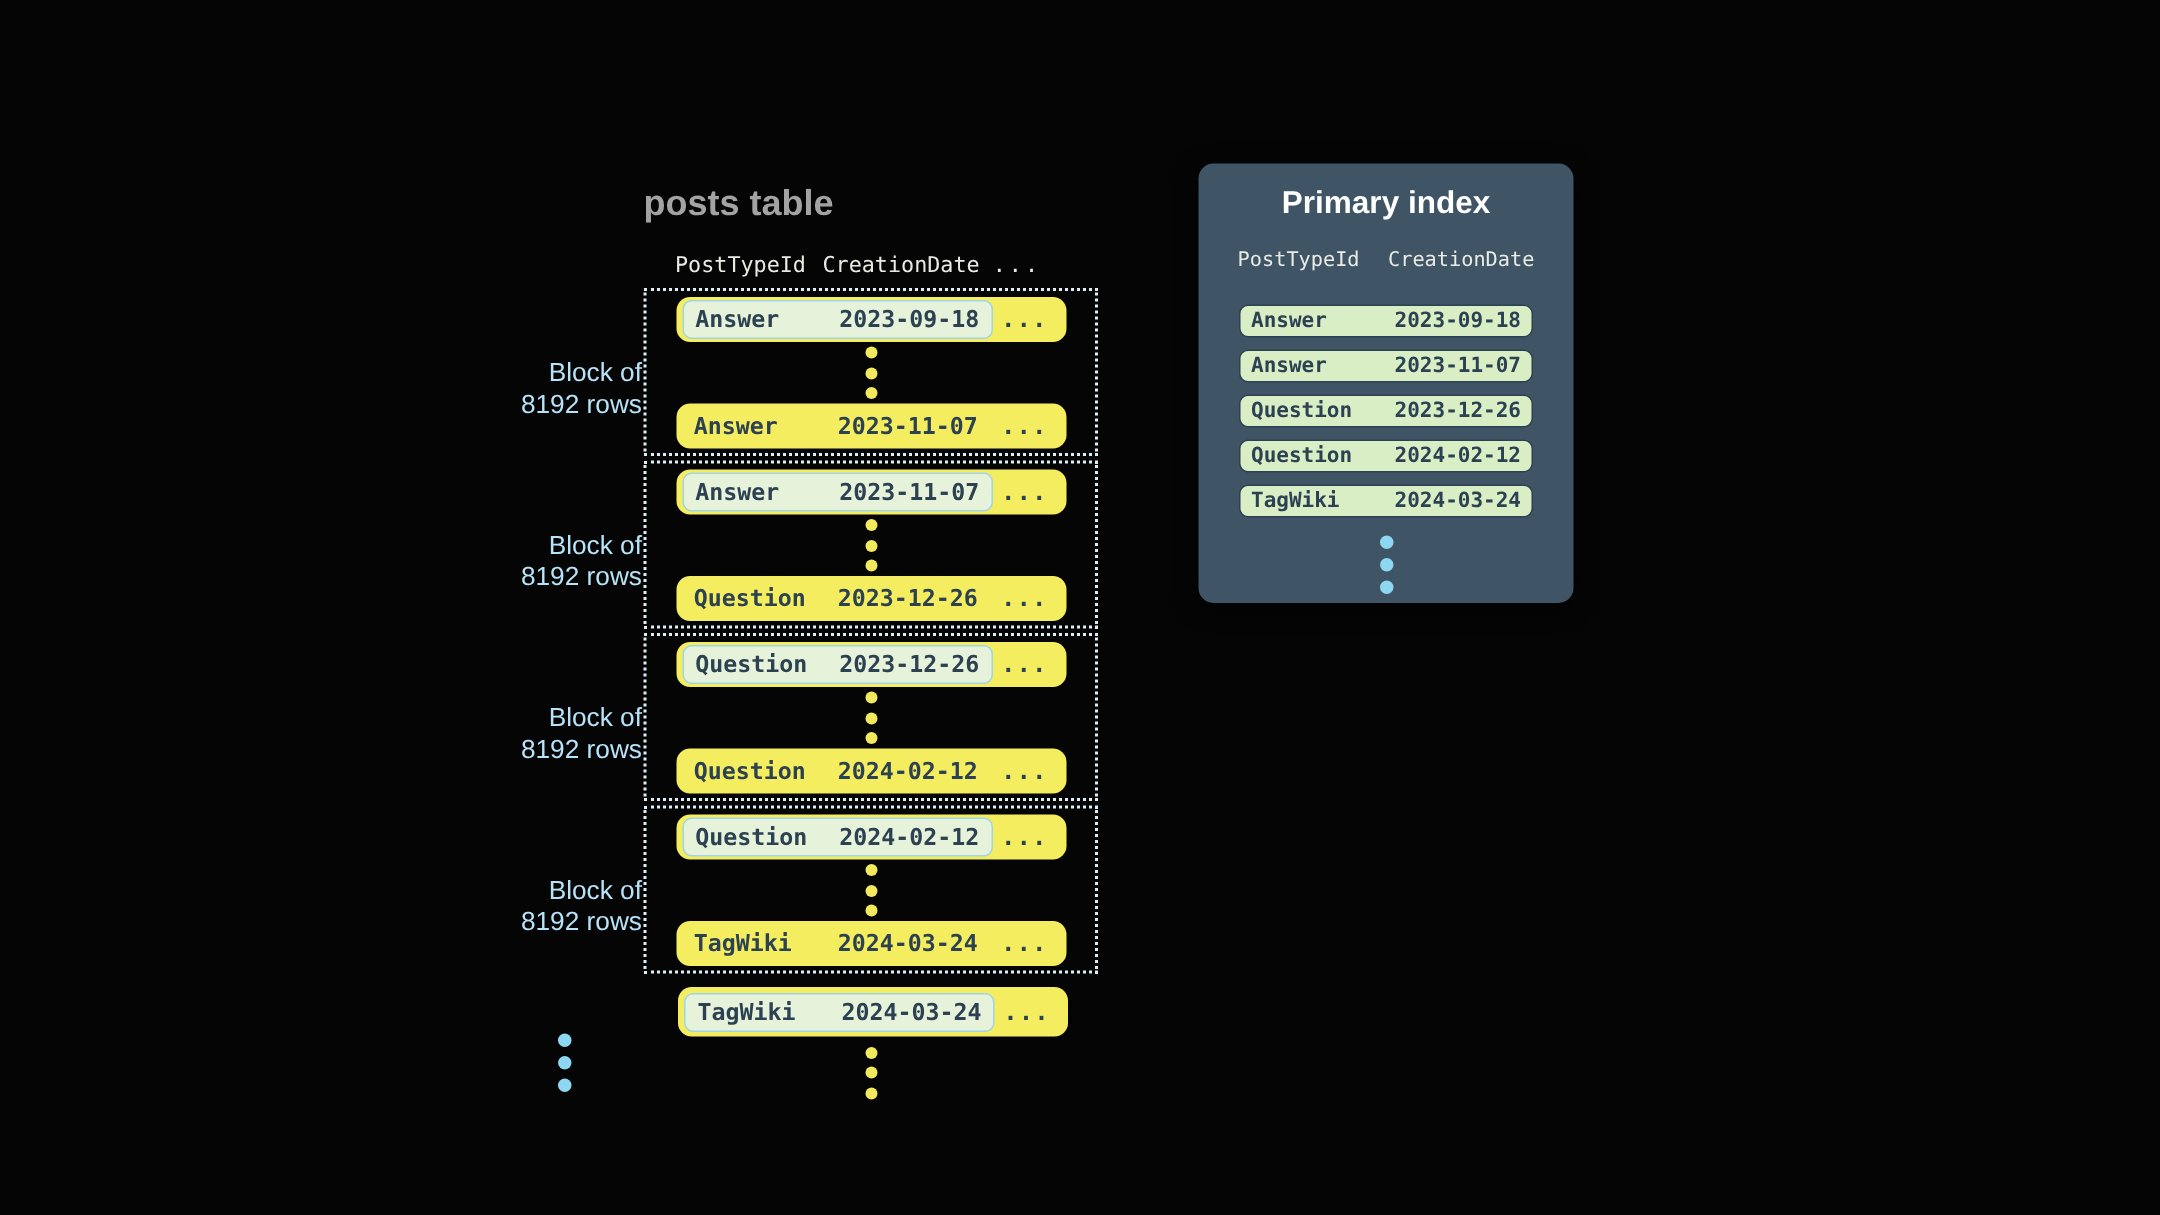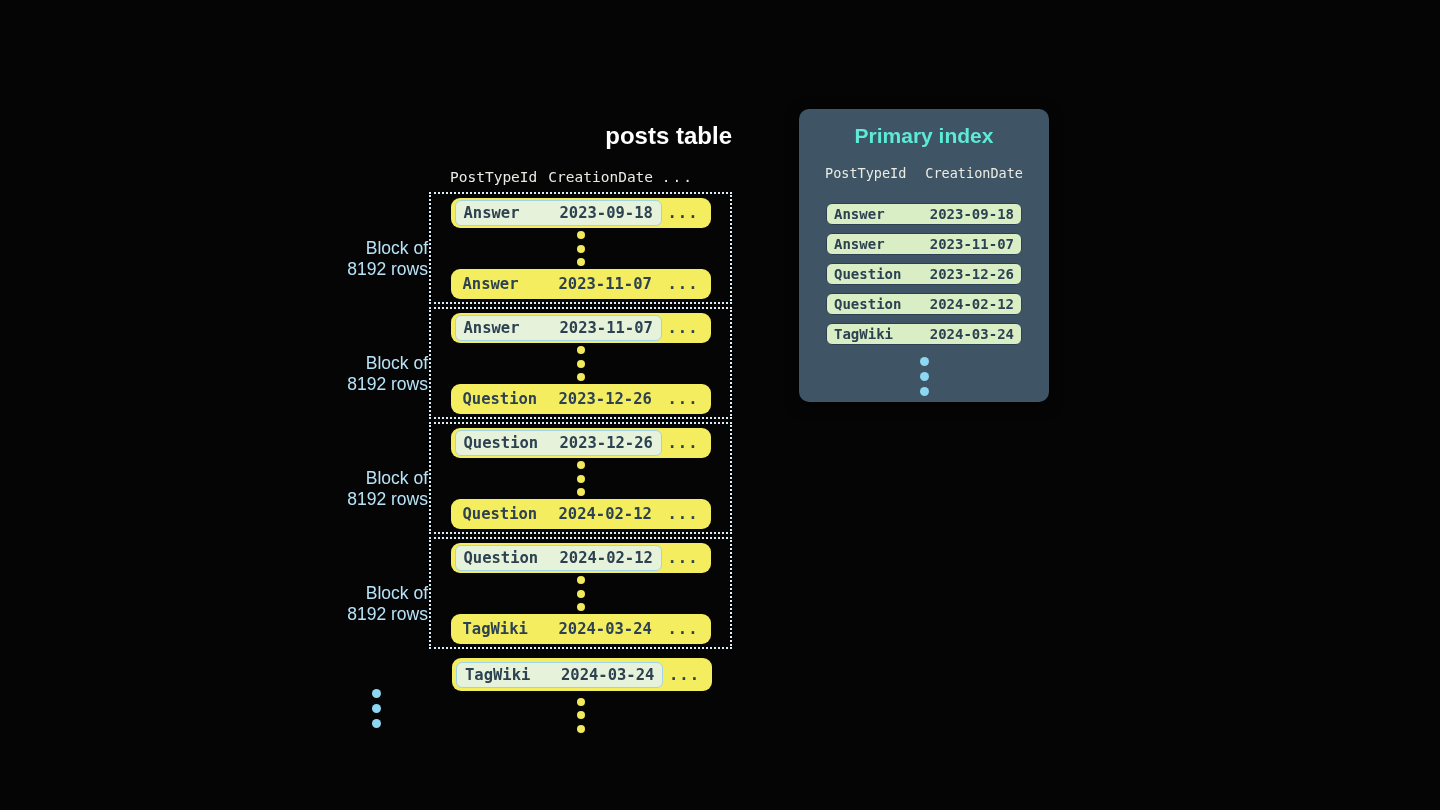--- a/index.html
+++ b/index.html
@@ -9,22 +9,22 @@
   .canvas {
     position: relative;
     width: 1440px; height: 810px;
     background: #050505;
     overflow: hidden;
   }
 
   
   .posts-title {
     position: absolute; left: 429px; top: 122px; width: 303px;
-    text-align: right;
-    font-size: 24px; font-weight: 600; color: #ffffff;
+    text-align: left;
+    font-size: 24px; font-weight: 600; color: #a3a3a3;
   }
   .posts-header {
     position: absolute; left: 429px; top: 168px; width: 303px;
     display: flex; align-items: center;
     font-family: "DejaVu Sans Mono", monospace;
     font-size: 14.5px; color: #e9ebe3; line-height: 18px;
   }
   .posts-header .h1 { margin-left: 21px; }
   .posts-header .h2 { margin-left: 11px; }
   .posts-header .h3 { margin-left: auto; margin-right: 38px; letter-spacing: 2px; }
@@ -82,21 +82,21 @@
   .index-panel {
     position: absolute; left: 799px; top: 109px;
     width: 250px; height: 293px;
     background: #3f5565;
     border-radius: 10px;
     box-shadow: 0 3px 14px rgba(0,0,0,0.55);
     padding-top: 14px;
   }
   .index-title {
     text-align: center;
-    font-size: 21px; font-weight: 600; color: #5eead4;
+    font-size: 21px; font-weight: 600; color: #ffffff;
     line-height: 26px;
   }
   .index-header {
     margin-top: 16px;
     display: flex; justify-content: center; gap: 19px;
     font-family: "DejaVu Sans Mono", monospace;
     font-size: 13.5px; color: #eaece4; line-height: 17px;
   }
   .index-rows { margin-top: 21px; }
   .irow {

